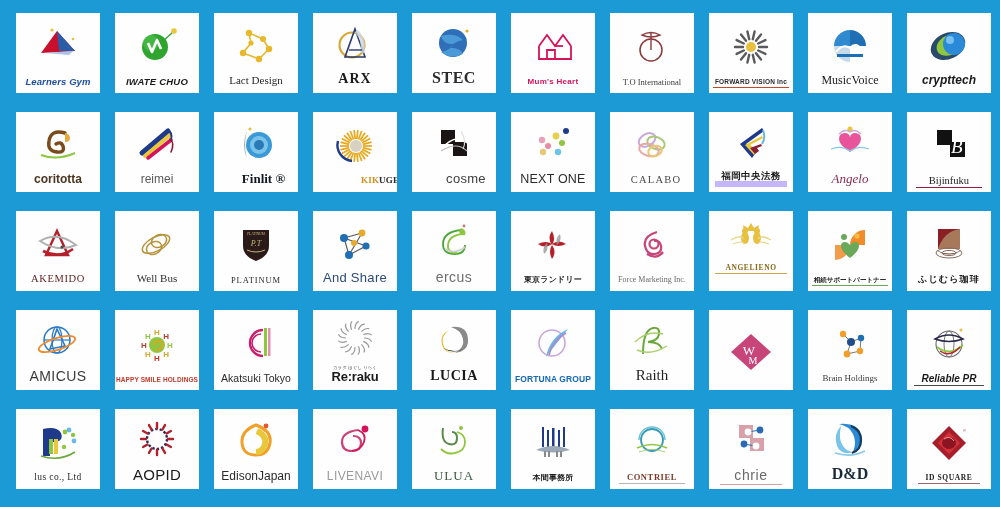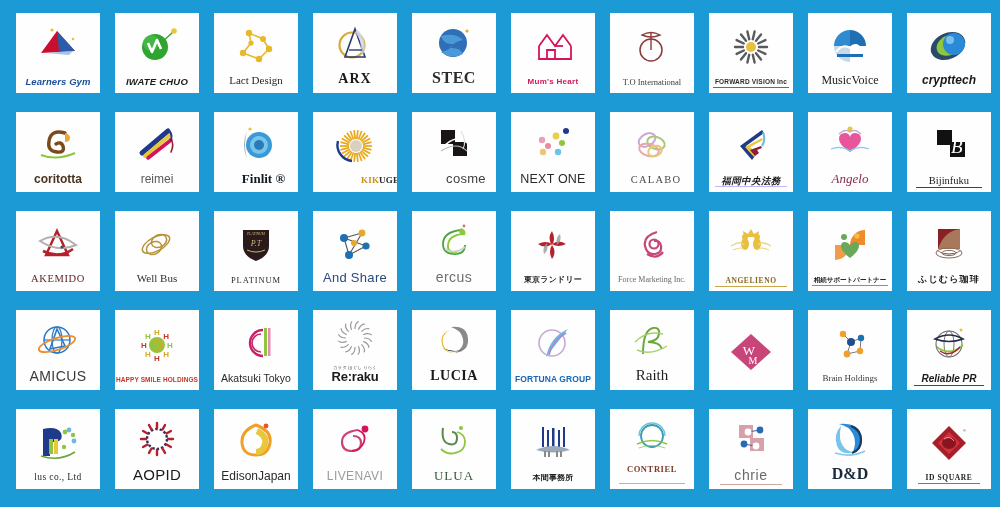--- a/index.html
+++ b/index.html
@@ -65,48 +65,48 @@
   .c-music{font-family:"Liberation Serif", serif;font-size:12px;color:#1a1a1a;}
   .c-crypt{font-size:12px;font-style:italic;font-weight:bold;color:#1a1a1a;}
   .c-corit{font-size:12px;font-weight:bold;color:#4a3520;}
   .c-reimei{font-size:12px;color:#5a5a5a;}
   .c-finlit{font-family:"Liberation Serif", serif;font-size:13px;font-weight:bold;color:#101820;padding-left:15px;}
   .c-kiku{font-family:"Liberation Serif", serif;font-size:9px;font-weight:bold;color:#2a2a2a;letter-spacing:.2px;}
   .c-kiku .hl{color:#c8911b;margin-left:48px;}
   .c-cosme{font-size:13px;color:#3d3d3d;letter-spacing:.3px;padding-left:24px;}
   .c-next{font-size:12.5px;color:#2a2a2a;letter-spacing:.2px;}
   .c-calabo{font-family:"Liberation Serif", serif;font-size:10.5px;color:#4a4a4a;letter-spacing:1.2px;padding-left:8px;}
-  .c-jp{font-family:"DejaVu Sans", sans-serif;font-size:9.5px;font-weight:bold;color:#1a1a1a;letter-spacing:.4px;border-bottom:1px solid #c4b5fd;padding-bottom:1px;margin-bottom:5px;width:72px;font-style:italic;}
+  .c-jp{font-family:"DejaVu Sans", sans-serif;font-size:9.5px;font-weight:bold;color:#1a1a1a;letter-spacing:.4px;border-bottom:6px solid #c4b5fd;padding-bottom:1px;margin-bottom:5px;width:72px;}
   .c-angelo{font-family:"Liberation Serif", serif;font-size:13px;font-style:italic;color:#8a2a4a;}
   .c-bijin{font-family:"Liberation Serif", serif;font-size:10.5px;color:#1a1a1a;border-bottom:1.5px solid #8a1f35;padding-bottom:1px;margin-bottom:4px;width:66px;}
   .c-akemido{font-family:"Liberation Serif", serif;font-size:10.5px;color:#5a1f20;letter-spacing:.6px;}
   .c-wellbus{font-family:"Liberation Serif", serif;font-size:11px;color:#2f2f2f;}
   .c-plat{font-family:"Liberation Serif", serif;font-size:8.5px;color:#2a2a2a;letter-spacing:.9px;}
   .c-andshare{font-size:13px;color:#2c4a7a;letter-spacing:.3px;}
   .c-ercus{font-size:14px;color:#6e6e6e;letter-spacing:.5px;}
   .c-jpsm{font-family:"DejaVu Sans", sans-serif;font-size:8px;font-weight:bold;color:#1a1a1a;letter-spacing:.2px;}
   .c-force{font-family:"Liberation Serif", serif;font-size:8px;color:#6a6a6a;}
-  .c-angelieno{font-family:"Liberation Serif", serif;font-size:7.5px;font-weight:bold;color:#8a6a1a;letter-spacing:.6px;border-bottom:1px solid #c8a84a;padding-bottom:2px;margin-bottom:4px;width:72px;}
+  .c-angelieno{font-family:"Liberation Serif", serif;font-size:7.5px;font-weight:bold;color:#8a6a1a;letter-spacing:.6px;border-bottom:1px solid #c8a84a;padding-bottom:2px;margin-bottom:17px;width:72px;}
   .c-souzoku{font-family:"DejaVu Sans", sans-serif;font-size:6.5px;font-weight:bold;color:#1a1a1a;border-bottom:1px solid #6aa85a;padding-bottom:2px;margin-bottom:5px;width:76px;}
   .c-fujimura{font-family:"DejaVu Sans", sans-serif;font-size:9px;font-weight:bold;color:#1a1a1a;letter-spacing:1.2px;}
   .c-amicus{font-size:14px;color:#3a3a3a;letter-spacing:.4px;}
   .c-happy{font-size:6.5px;font-weight:bold;color:#c0392b;letter-spacing:.1px;}
   .c-akatsuki{font-size:10.5px;color:#2a2a2a;}
   .c-reraku{font-size:13px;font-weight:bold;color:#1a1a1a;letter-spacing:-.2px;}
   .c-lucia{font-family:"Liberation Serif", serif;font-size:14px;font-weight:bold;color:#1a1a1a;letter-spacing:.5px;}
   .c-fortuna{font-size:8.5px;font-weight:bold;color:#1669b5;letter-spacing:.1px;}
   .c-raith{font-family:"Liberation Serif", serif;font-size:15px;color:#1f1f1f;}
   .c-brain{font-family:"Liberation Serif", serif;font-size:9px;color:#3a3a3a;}
   .c-reliable{font-size:10px;font-weight:bold;font-style:italic;color:#1a1a1a;border-bottom:1.5px solid #4a4a4a;padding-bottom:1px;margin-bottom:4px;width:70px;}
   .c-plus{font-family:"Liberation Serif", serif;font-size:9.5px;color:#2a2a2a;letter-spacing:.4px;}
   .c-aopid{font-size:15px;color:#1a1a1a;letter-spacing:.3px;}
   .c-edison{font-size:12px;color:#2a2a2a;}
   .c-livenavi{font-size:12px;color:#9a9a9a;letter-spacing:.4px;}
   .c-ulua{font-family:"Liberation Serif", serif;font-size:13px;color:#3a5a3a;letter-spacing:1px;}
-  .c-contriel{font-family:"Liberation Serif", serif;font-size:8.5px;font-weight:bold;color:#7a3a28;letter-spacing:.6px;border-bottom:1px solid #b5b5b5;padding-bottom:10px;margin-bottom:5px;width:66px;}
+  .c-contriel{font-family:"Liberation Serif", serif;font-size:8.5px;font-weight:bold;color:#7a3a28;letter-spacing:.6px;border-bottom:1px solid #b5b5b5;padding-bottom:2px;margin-bottom:5px;width:66px;}
   .c-chrie{font-size:14px;color:#6a6a6a;letter-spacing:.6px;border-bottom:1px solid #c9a9a0;padding-bottom:2px;margin-bottom:4px;width:62px;}
   .c-dd{font-family:"Liberation Serif", serif;font-size:16px;font-weight:bold;color:#1a2a3a;}
   .c-idsq{font-family:"Liberation Serif", serif;font-size:7.5px;font-weight:bold;color:#1a1a1a;letter-spacing:.6px;border-bottom:1px solid #9a6a6a;padding-bottom:2px;margin-bottom:5px;width:62px;}
   .sub-tiny{font-size:4.5px;display:block;color:#555;font-weight:normal;letter-spacing:0;}
 </style>
 </head>
 <body>
 
 <div id="grid">
     <div class="cell" title="Learners Gym">

